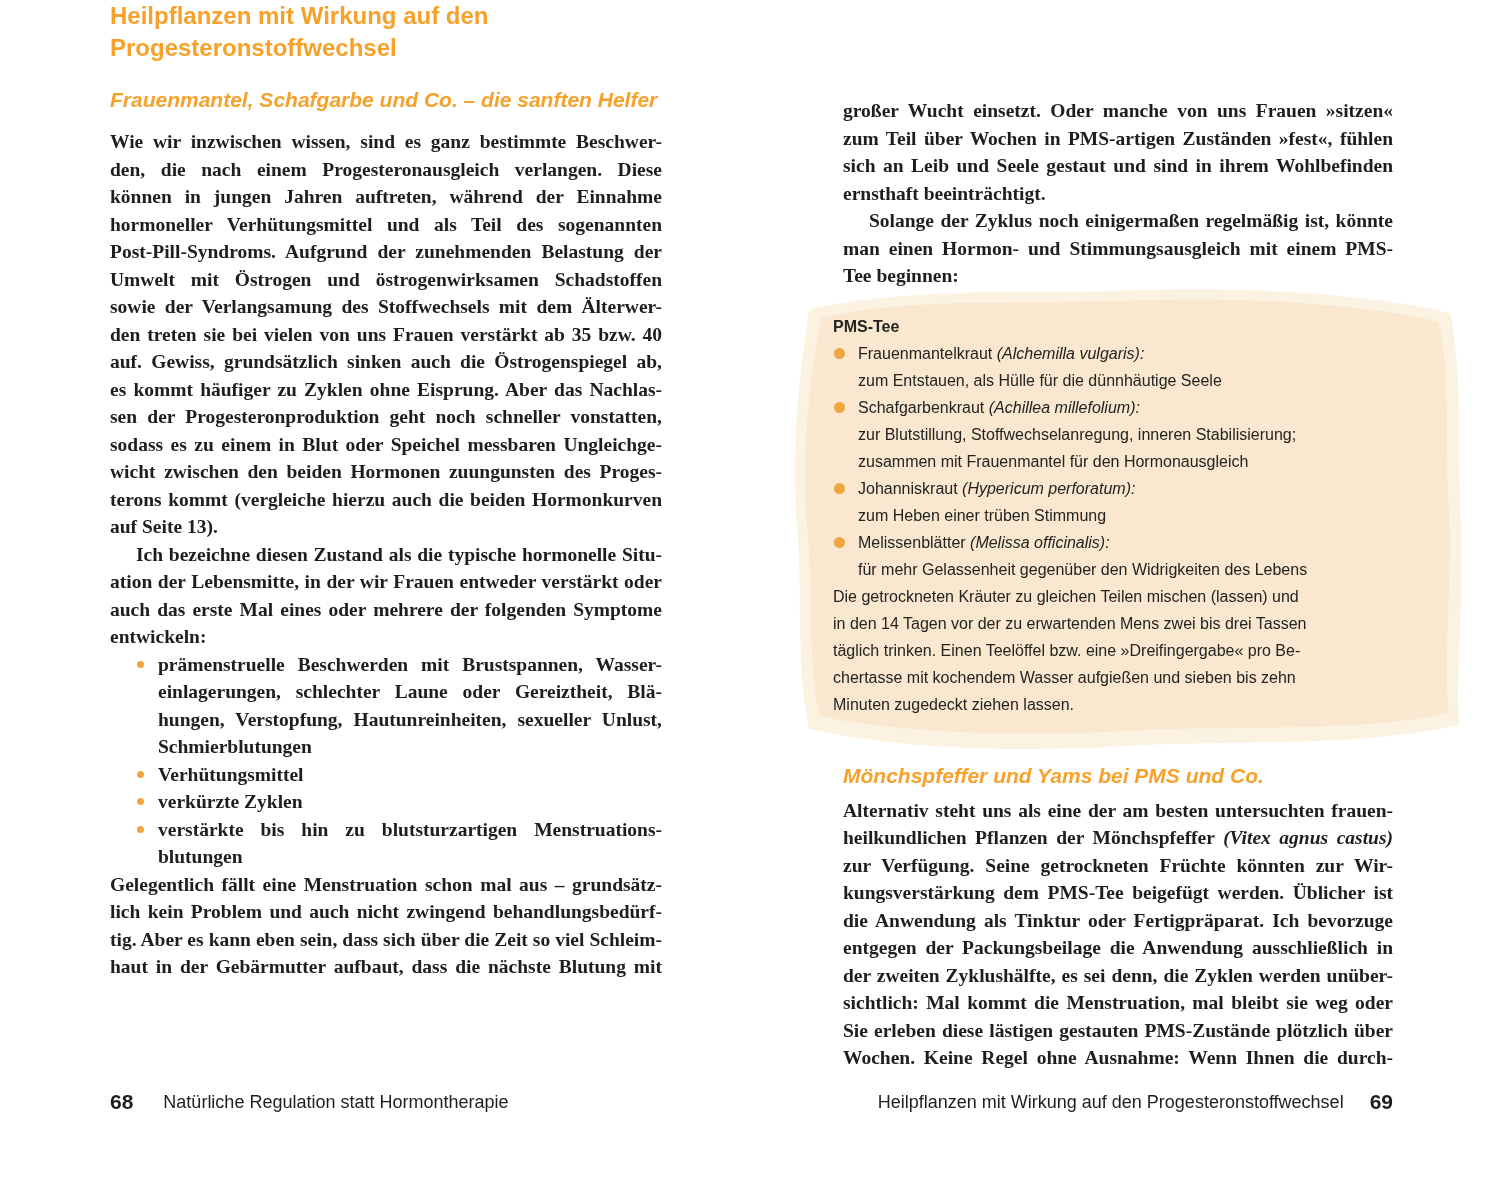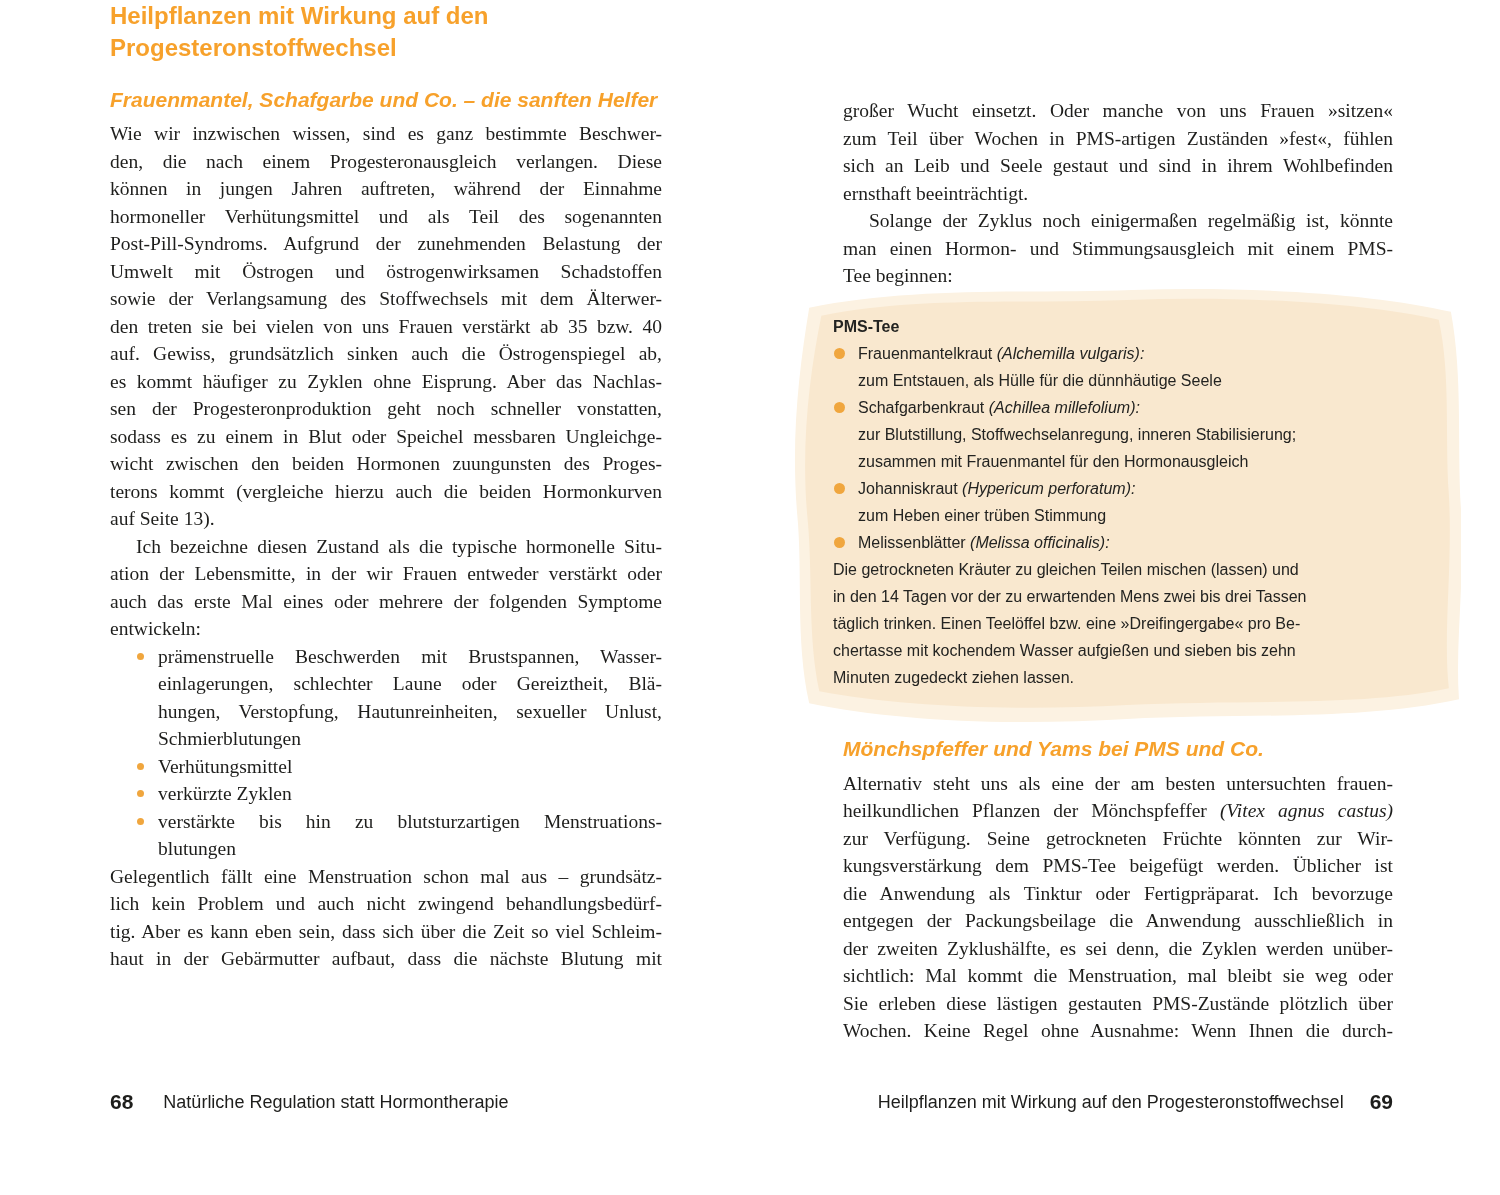--- a/index.html
+++ b/index.html
@@ -20,22 +20,22 @@
     color:var(--accent_orange, #F7A12B);
   }
   .subheading {
     font-family:"Liberation Sans", sans-serif;
     font-weight:700; font-style:italic; font-size:21px; line-height:28px;
     color:var(--accent_orange, #F7A12B);
   }
   .subheading.on-left  { margin-top:22px; }
   .subheading.on-right { margin-top:26px; }
 
-  .body-text { font-size:19.5px; line-height:27.5px; }
-  .para1 { margin-top:6px; }
+  .body-text { font-size:19.5px; line-height:27.5px;font-weight:bold; }
+  .para1 { margin-top:14px; }
   .rp1   { margin-top:97px; }
 
   
   .ln { text-align:justify; text-align-last:justify; }
   .ln-end { text-align-last:left; }
   .ln-indent { padding-left:26px; }
   .no-just .ln, .sans-lines .ln { text-align:left; text-align-last:auto; }
 
   
   .bullets { list-style:none; }
@@ -214,20 +214,21 @@
           <span class="dot"></span>
           <div class="sans-lines">
               <div class="ln">Johanniskraut <i>(Hypericum perforatum):</i></div>
               <div class="ln ln-end">zum Heben einer trüben Stimmung</div>
             </div>
         </div>
         <div class="box-item">
           <span class="dot"></span>
           <div class="sans-lines">
               <div class="ln">Melissenblätter <i>(Melissa officinalis):</i></div>
+              <div class="ln ln-end">für mehr Gelassenheit gegenüber den Widrigkeiten des Lebens</div>
             </div>
         </div>
 
         <div class="sans-lines box-outro">
             <div class="ln">Die getrockneten Kräuter zu gleichen Teilen mischen (lassen) und</div>
             <div class="ln">in den 14 Tagen vor der zu erwartenden Mens zwei bis drei Tassen</div>
             <div class="ln">täglich trinken. Einen Teelöffel bzw. eine »Dreifingergabe« pro Be-</div>
             <div class="ln">chertasse mit kochendem Wasser aufgießen und sieben bis zehn</div>
             <div class="ln ln-end">Minuten zugedeckt ziehen lassen.</div>
           </div>

